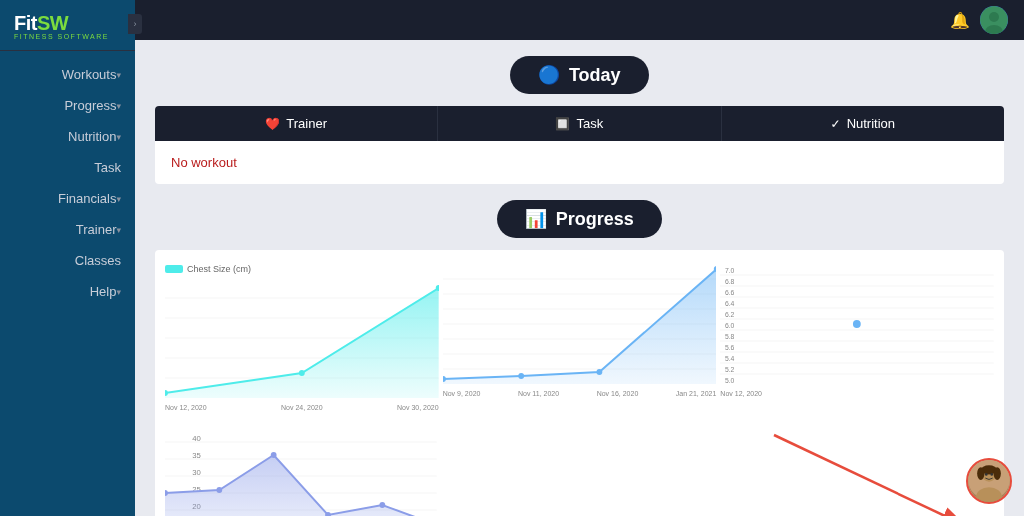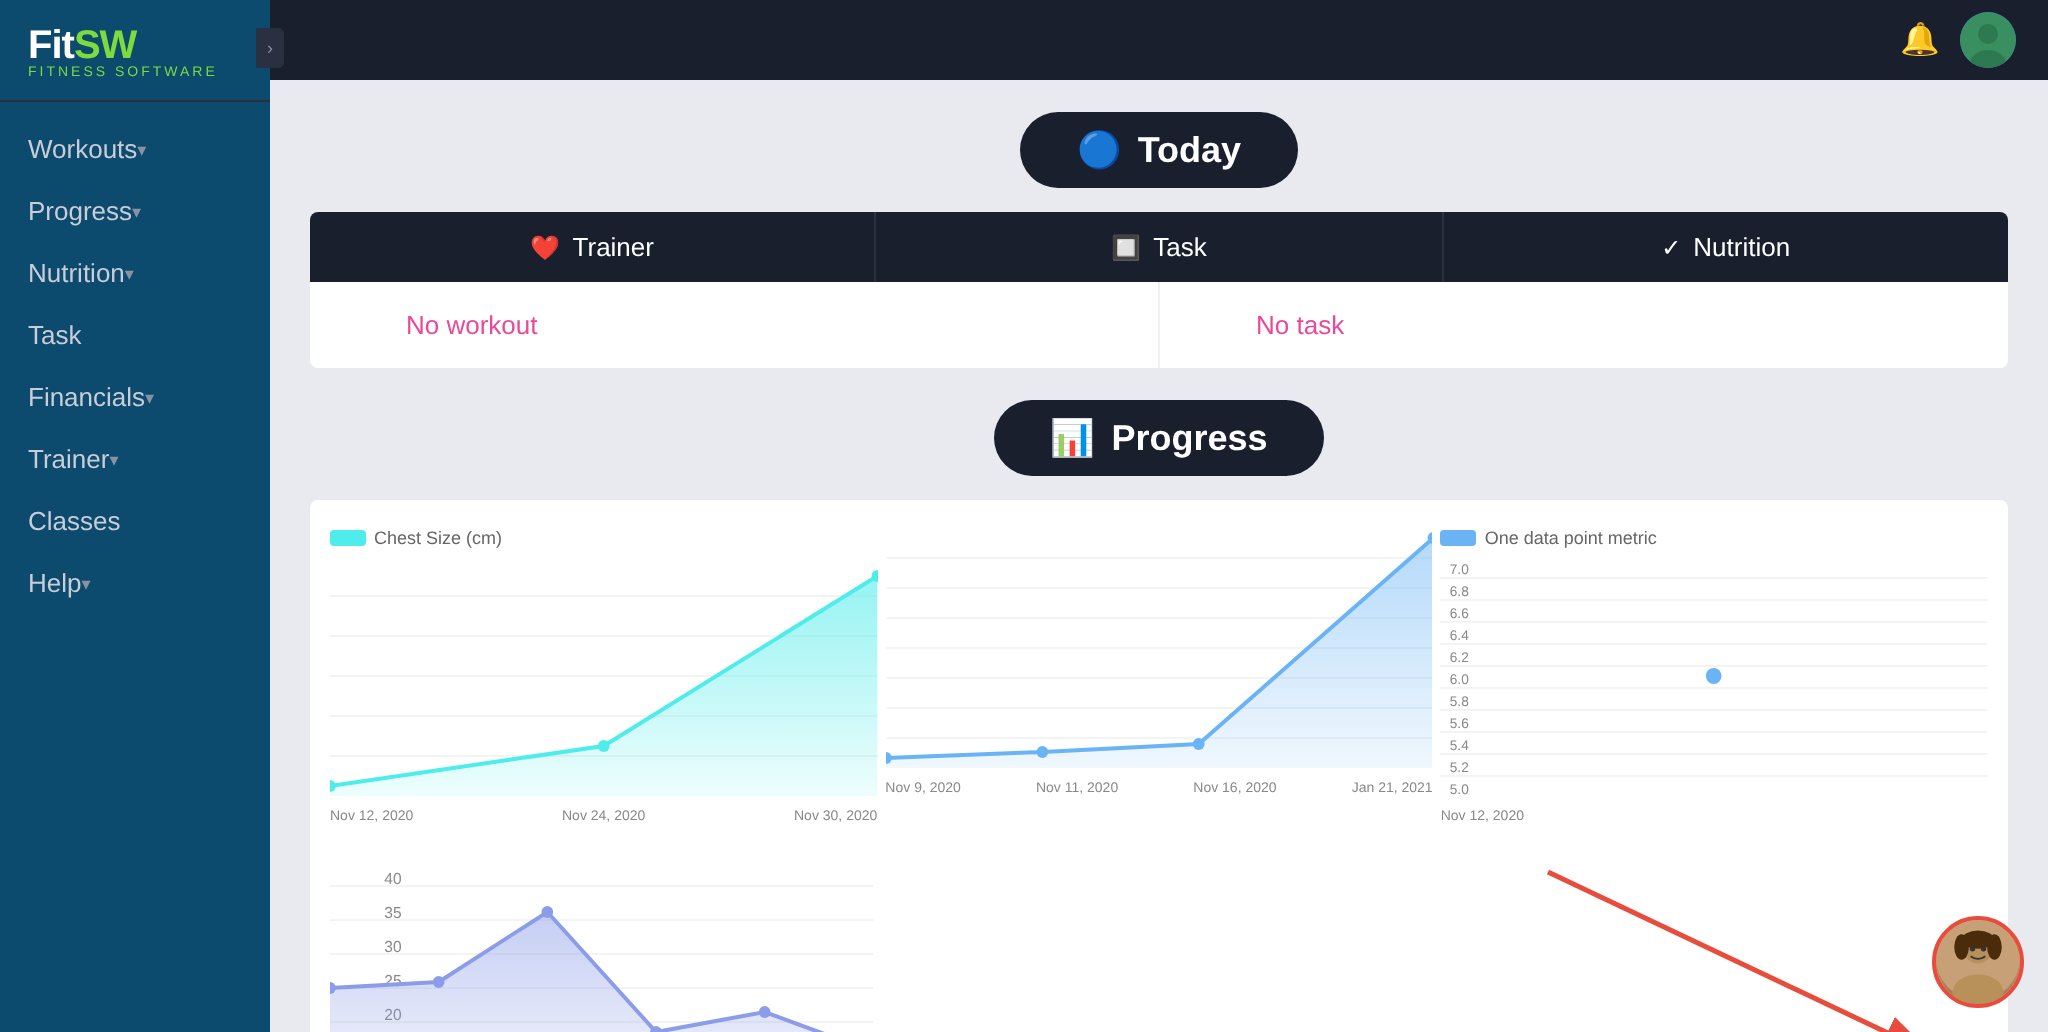--- a/index.html
+++ b/index.html
@@ -31,21 +31,21 @@
       text-transform: uppercase;
       display: block;
       margin-top: -2px;
     }
     .logo-fit { color: #ffffff; }
     .logo-sw { color: #7cdc3e; }
     .sidebar-nav { padding: 8px 0; flex: 1; }
     .sidebar-item {
       display: flex;
       align-items: center;
-      justify-content: flex-start;
+      justify-content: flex-end;
       padding: 8px 14px;
       color: #c8cdd8;
       font-size: 13px;
       cursor: pointer;
     }
     .sidebar-item .chevron { font-size: 9px; color: #8892a0; }
 
     
     #main {
       flex: 1;
@@ -121,24 +121,23 @@
       gap: 6px;
     }
     .today-tab-icon { font-size: 12px; }
     .tab-divider { width: 1px; background: #2a3040; }
     .today-content {
       display: flex;
     }
     .today-cell {
       flex: 1;
       padding: 14px 16px;
-      color: #ec4899;
+      color: #b91c1c;
       font-size: 13px;
       border-right: 1px solid #f0f0f0;
-      margin-left: 32px;
     }
     .today-cell:last-child { border-right: none; }
 
     
     .progress-section { }
     .progress-pill {
       background: #1a1f2e;
       color: white;
       border-radius: 24px;
       padding: 8px 28px;
@@ -298,23 +297,20 @@
         </div>
         <div class="tab-divider"></div>
         <div class="today-tab">
           <span class="today-tab-icon">✓</span>
           <span>Nutrition</span>
         </div>
       </div>
       <div class="today-content">
         <div class="today-cell">
           <span>No workout</span>
-        </div>
-        <div class="today-cell">
-          <span>No task</span>
         </div>
       </div>
     </div>
 
     <div class="progress-section">
       <div class="section-header">
         <div class="progress-pill pill-button">
           <span>📊</span>
           <span>Progress</span>
         </div>
@@ -390,24 +386,20 @@
             </svg>
             <div class="chart-x-labels">
               <span>Nov 9, 2020</span>
               <span>Nov 11, 2020</span>
               <span>Nov 16, 2020</span>
               <span>Jan 21, 2021</span>
             </div>
           </div>
 
           <div class="chart-container">
-            <div class="chart-label">
-              <span class="chart-legend-box" style="background:#6ab4f5;"></span>
-              <span>One data point metric</span>
-            </div>
             <svg class="chart-svg" viewBox="0 0 280 120" preserveAspectRatio="none">
               <line x1="0" y1="11" x2="280" y2="11" stroke="#e8e8e8" stroke-width="0.5"></line>
               <line x1="0" y1="22" x2="280" y2="22" stroke="#e8e8e8" stroke-width="0.5"></line>
               <line x1="0" y1="33" x2="280" y2="33" stroke="#e8e8e8" stroke-width="0.5"></line>
               <line x1="0" y1="44" x2="280" y2="44" stroke="#e8e8e8" stroke-width="0.5"></line>
               <line x1="0" y1="55" x2="280" y2="55" stroke="#e8e8e8" stroke-width="0.5"></line>
               <line x1="0" y1="66" x2="280" y2="66" stroke="#e8e8e8" stroke-width="0.5"></line>
               <line x1="0" y1="77" x2="280" y2="77" stroke="#e8e8e8" stroke-width="0.5"></line>
               <line x1="0" y1="88" x2="280" y2="88" stroke="#e8e8e8" stroke-width="0.5"></line>
               <line x1="0" y1="99" x2="280" y2="99" stroke="#e8e8e8" stroke-width="0.5"></line>

